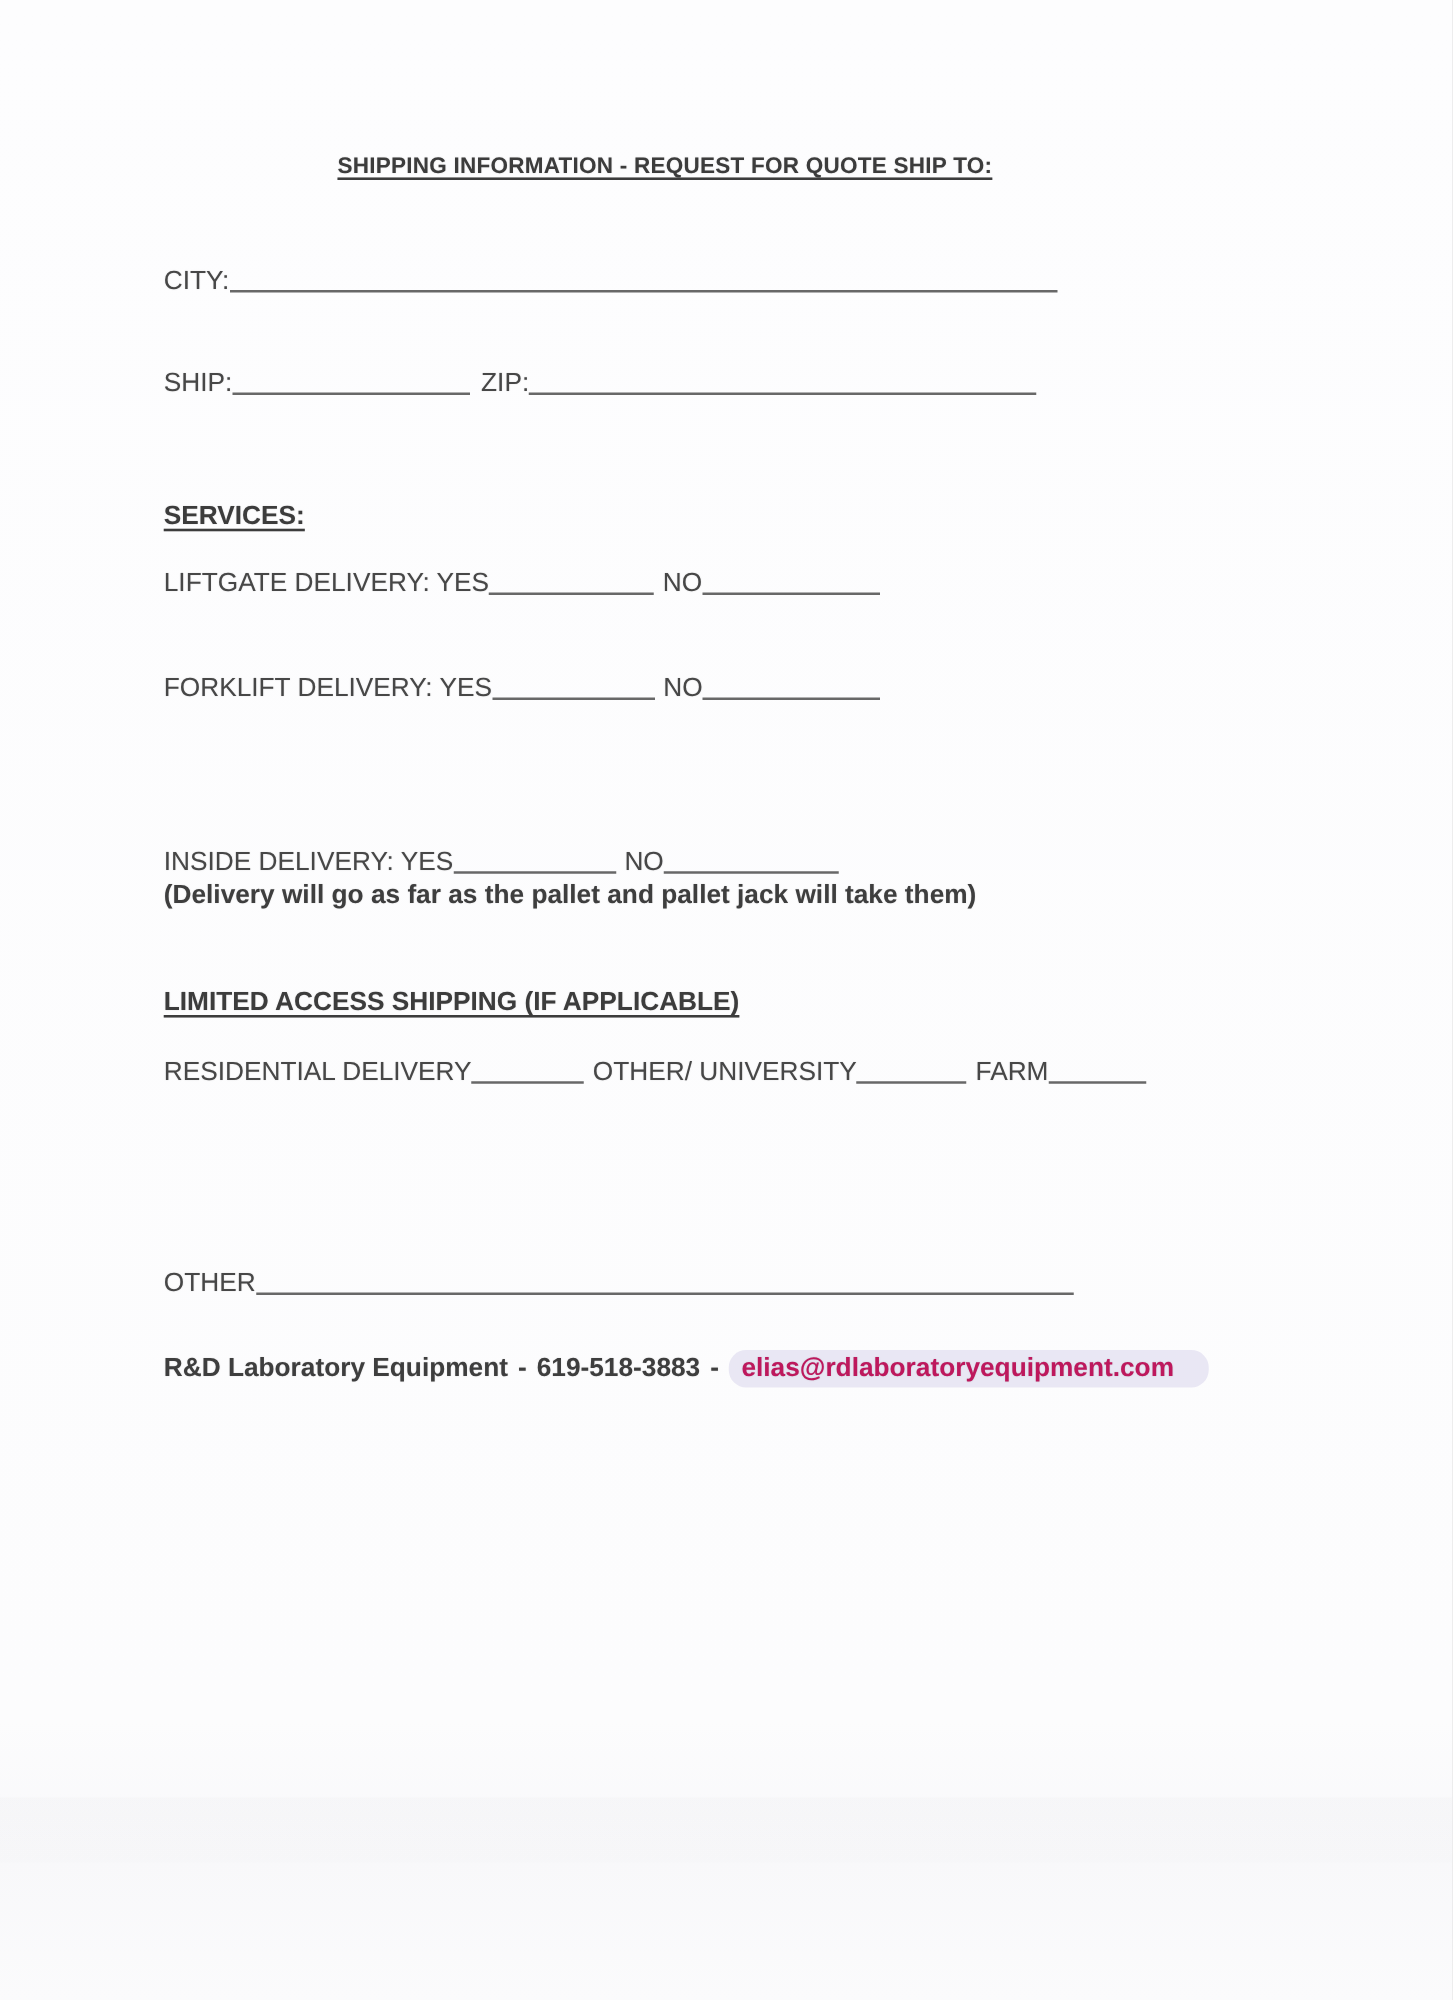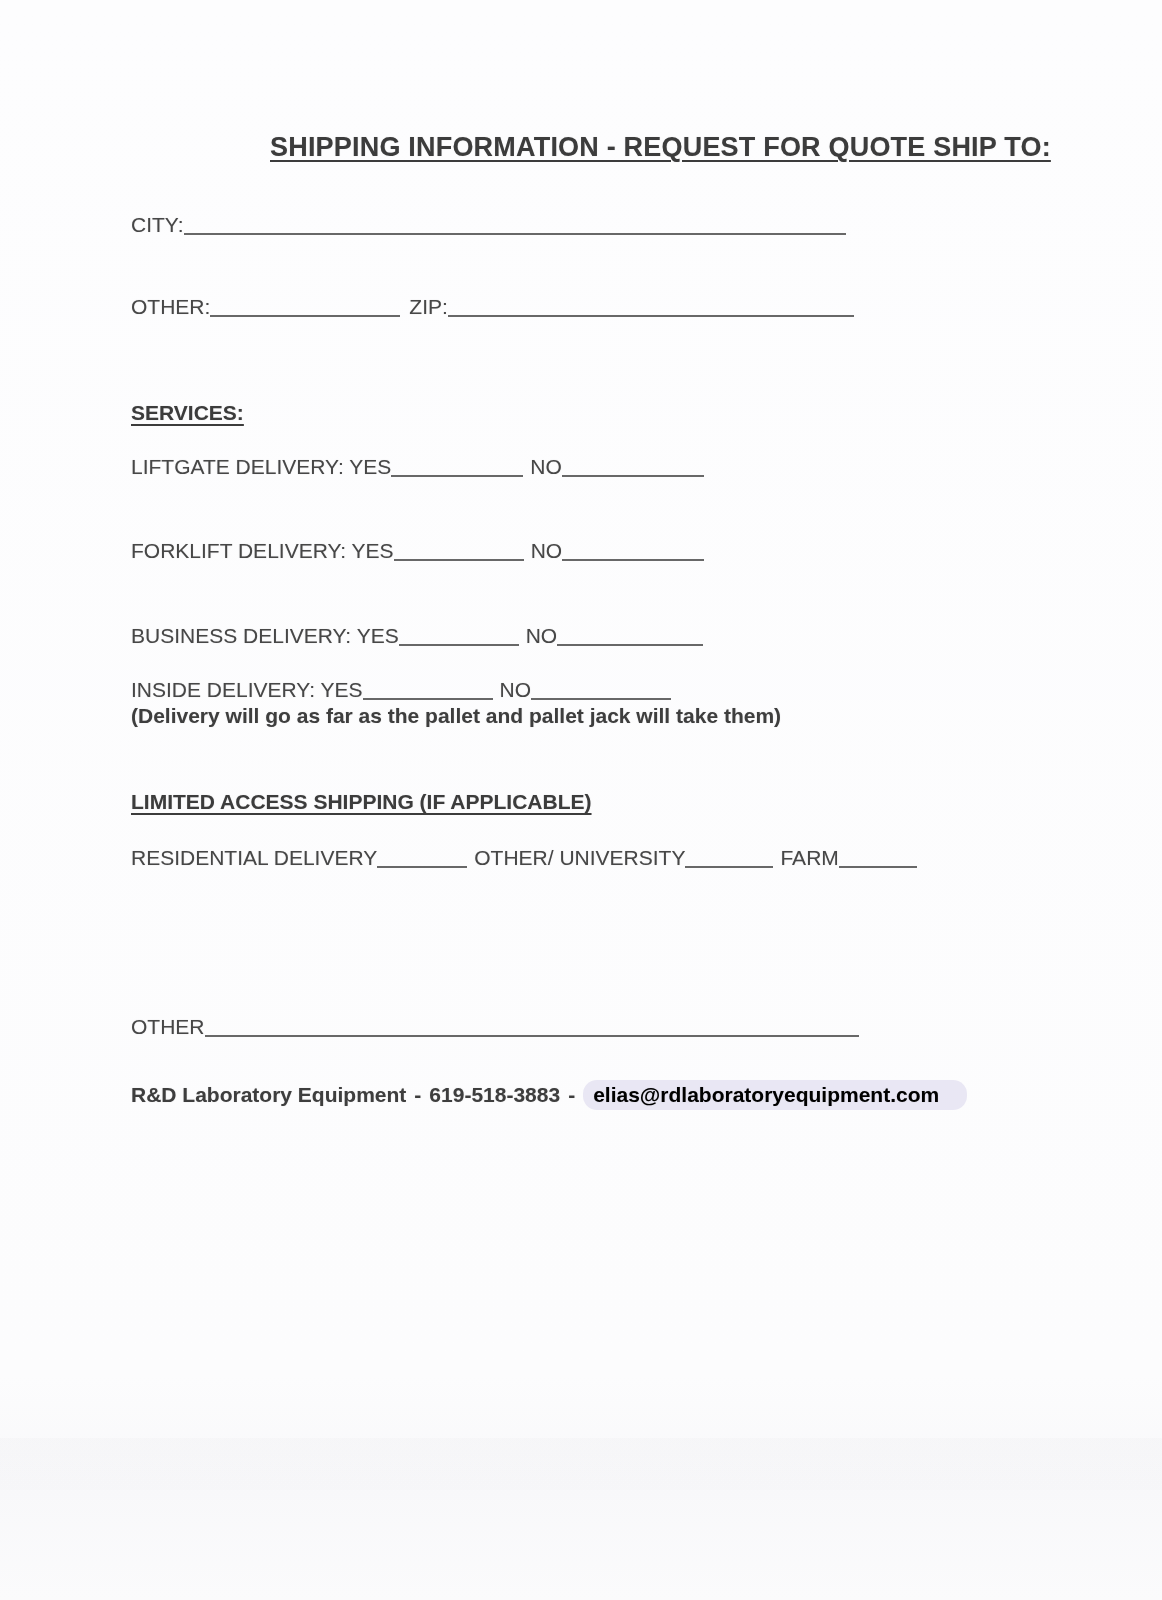--- a/index.html
+++ b/index.html
@@ -12,22 +12,22 @@
     height:1600px;
     background:linear-gradient(180deg,#fdfdfe 0%,#fcfcfd 86%,#f8f8fa 93%,#fbfbfc 100%);
     font-family:"Liberation Sans","DejaVu Sans",sans-serif;
     color:#464646;
     overflow:hidden;
     text-shadow:0 0 1px rgba(90,90,90,0.30);
   }
 
   .title {
     position:absolute;
-    left:270px; top:132px;
-    font-size:27px;
+    left:270px; top:122px;
+    font-size:18px;
     font-weight:bold;
     color:#3c3c3c;
     letter-spacing:0.2px;
     text-decoration:underline;
     text-decoration-thickness:2px;
     text-underline-offset:4px;
     white-space:nowrap;
   }
 
   .line {
@@ -60,21 +60,21 @@
 
   .gap6 { margin-left:7px; }
   .gap8 { margin-left:9px; }
 
   .footer { font-weight:bold; color:#3e3e3e; }
   .sep { margin:0 8px; }
   .email {
     background:#e9e7f4;
     border-radius:14px;
     padding:3px 28px 4px 10px;
-    color:#000000;
+    color:#be185d;
   }
 
   .scan-band {
     position:absolute;
     left:0; top:1438px;
     width:100%; height:52px;
     background:linear-gradient(180deg,rgba(120,120,132,0.028),rgba(120,120,132,0.012));
     pointer-events:none;
   }
 </style>
@@ -83,39 +83,35 @@
 
 <div class="doc">
 
   <div class="title">SHIPPING INFORMATION - REQUEST FOR QUOTE SHIP TO:</div>
 
   <div class="line" style="top:212px">
     <span>CITY:</span><span class="blank" style="width:662px"></span>
   </div>
 
   <div class="line" style="top:294px">
-    <span>OTHER:</span><span class="blank" style="width:190px"></span><span class="gap8">ZIP:</span><span class="blank" style="width:406px"></span>
+    <span>SHIP:</span><span class="blank" style="width:190px"></span><span class="gap8">ZIP:</span><span class="blank" style="width:406px"></span>
   </div>
 
   <div class="line heading" style="top:400px">SERVICES:</div>
 
   <div class="line" style="top:454px">
     <span>LIFTGATE DELIVERY:</span>
     <span>YES</span><span class="blank" style="width:132px"></span><span class="gap6">NO</span><span class="blank" style="width:142px"></span>
   </div>
 
   <div class="line" style="top:538px">
     <span>FORKLIFT DELIVERY:</span>
     <span>YES</span><span class="blank" style="width:130px"></span><span class="gap6">NO</span><span class="blank" style="width:142px"></span>
   </div>
 
-  <div class="line" style="top:623px">
-    <span>BUSINESS DELIVERY:</span>
-    <span>YES</span><span class="blank" style="width:120px"></span><span class="gap6">NO</span><span class="blank" style="width:146px"></span>
-  </div>
 
   <div class="line" style="top:677px">
     <span>INSIDE DELIVERY:</span>
     <span>YES</span><span class="blank" style="width:130px"></span><span class="gap6">NO</span><span class="blank" style="width:140px"></span>
   </div>
 
   <div class="line bold" style="top:703px">(Delivery will go as far as the pallet and pallet jack will take them)</div>
 
   <div class="line heading" style="top:789px">LIMITED ACCESS SHIPPING (IF APPLICABLE)</div>
 

